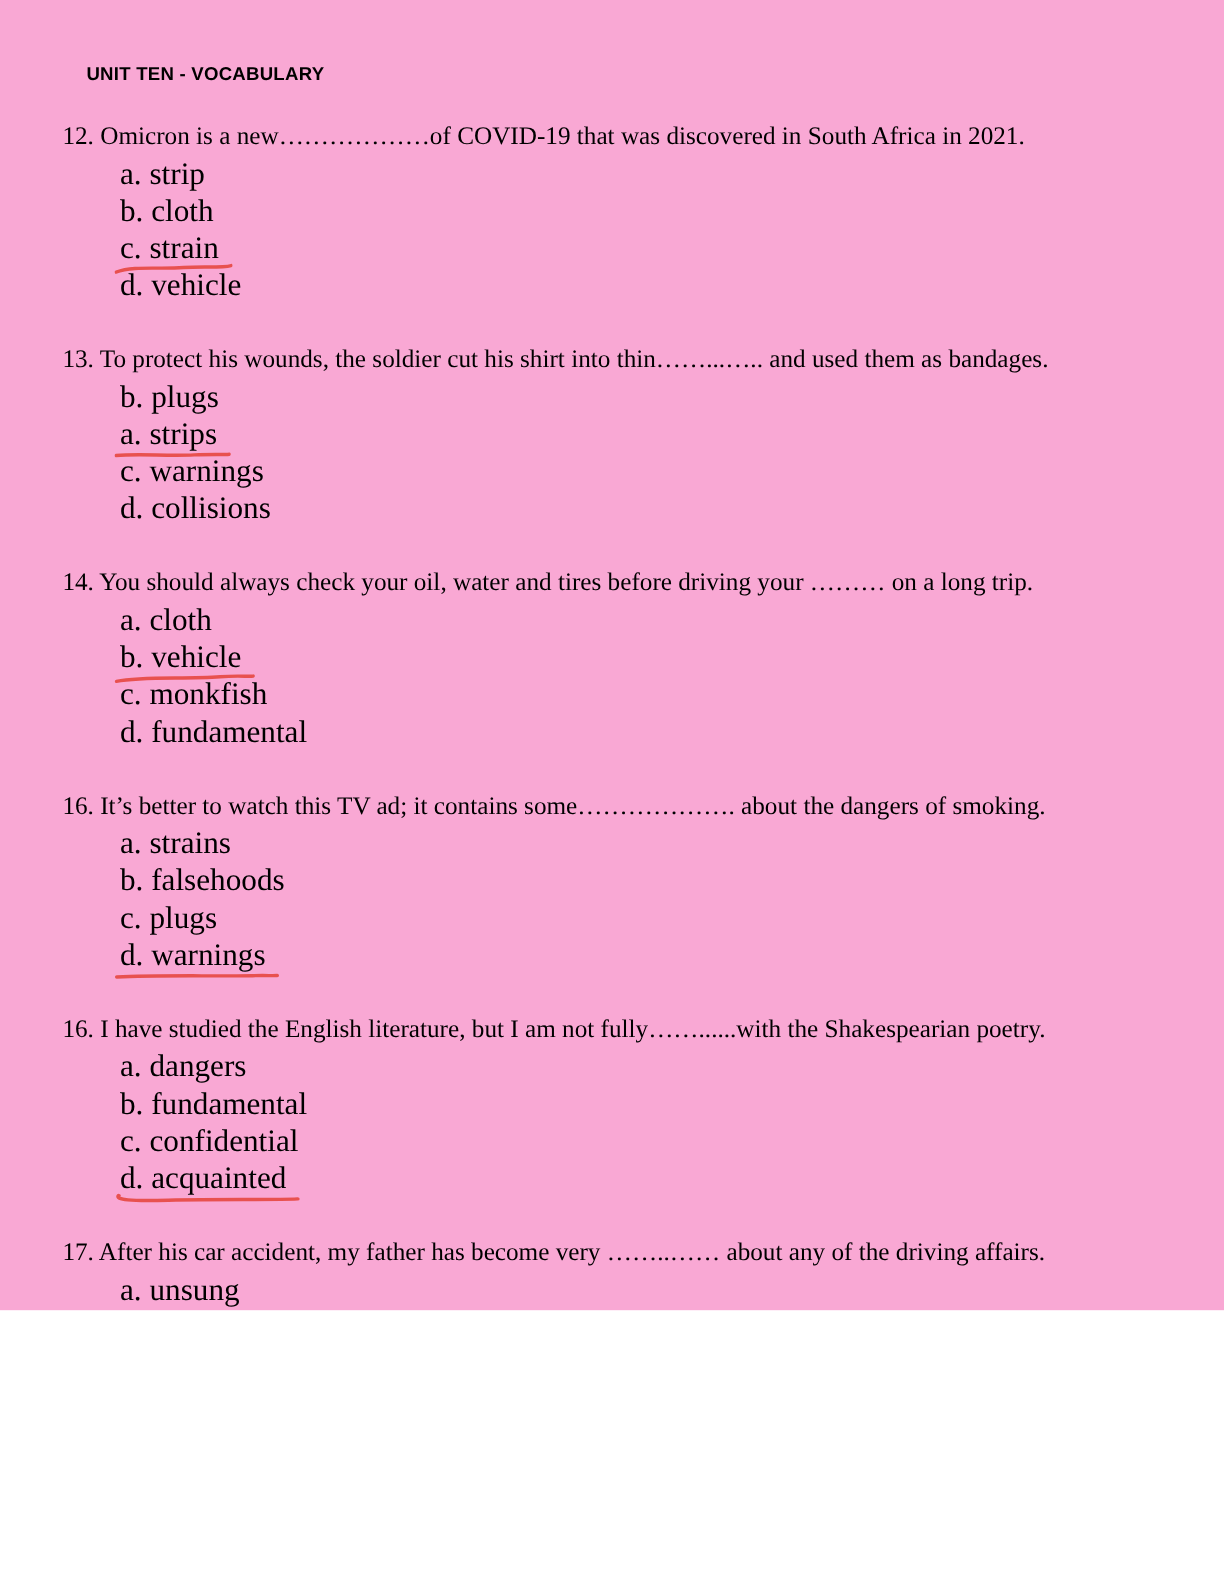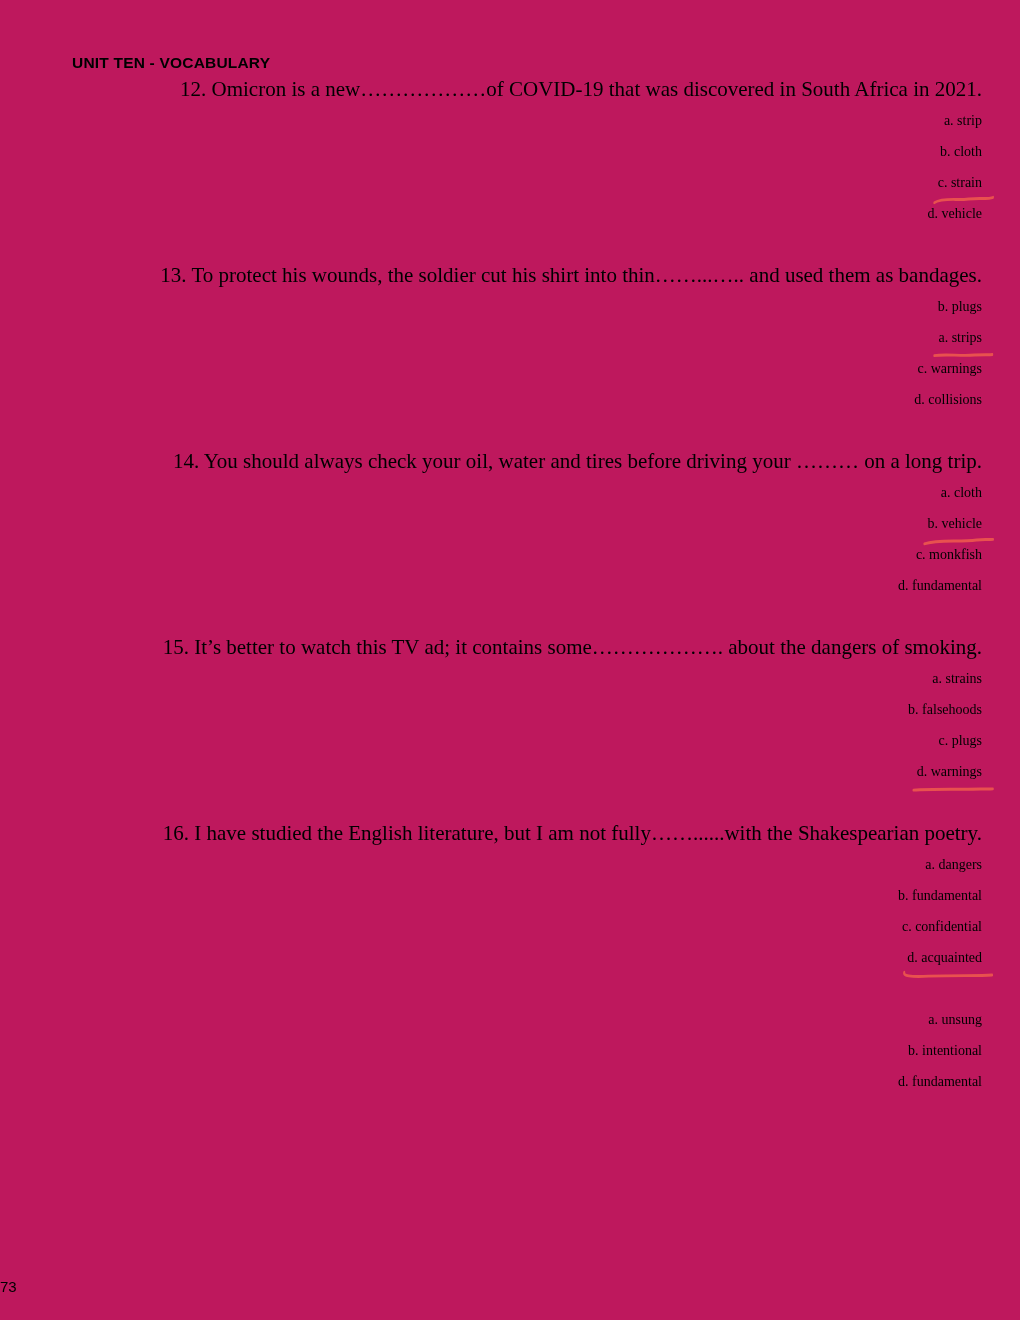--- a/index.html
+++ b/index.html
@@ -3,56 +3,55 @@
 <meta charset="utf-8">
 <style>
   html, body {
     margin: 0;
     padding: 0;
     background: #ffffff;
   }
   .page {
     position: relative;
     width: 1020px;
-    height: 1320px;
-    background: #be185d;
+    height: 1092px;
+    background: #f9a8d4;
     color: #000000;
     overflow: hidden;
     font-family: "Liberation Serif", serif;
   }
   .unit-header {
     position: absolute;
     left: 72px;
     top: 54px;
     font-family: "Liberation Sans", sans-serif;
     font-weight: bold;
     font-size: 15.5px;
     letter-spacing: 0.2px;
     color: #000000;
   }
   .content {
     position: absolute;
     left: 52px;
-    top: 74px;
+    top: 98px;
     width: 930px;
-    text-align: right;
   }
   .question {
     margin-bottom: 31px;
   }
   .stem {
     font-size: 21px;
     line-height: 31px;
     white-space: nowrap;
   }
   .options {
     padding-left: 48px;
   }
   .option {
-    font-size: 14px;
+    font-size: 26px;
     line-height: 31px;
   }
   .opt-wrap {
     position: relative;
     display: inline-block;
   }
   .squiggle {
     position: absolute;
     left: -5px;
     right: -12px;
@@ -118,21 +117,21 @@
         <div class="option"><span class="opt-wrap"><span>a. cloth</span></span></div>
         <div class="option"><span class="opt-wrap"><span>b. vehicle</span><svg class="squiggle" viewBox="0 0 120 10" preserveAspectRatio="none">
                 <path d="M2,8 C25,4 60,6.5 90,4.5 C105,3.5 114,4.5 118,4"></path>
               </svg></span></div>
         <div class="option"><span class="opt-wrap"><span>c. monkfish</span></span></div>
         <div class="option"><span class="opt-wrap"><span>d. fundamental</span></span></div>
       </div>
     </div>
 
     <div class="question">
-      <div class="stem">15. It’s better to watch this TV ad; it contains some………………. about the dangers of smoking.</div>
+      <div class="stem">16. It’s better to watch this TV ad; it contains some………………. about the dangers of smoking.</div>
       <div class="options">
         <div class="option"><span class="opt-wrap"><span>a. strains</span></span></div>
         <div class="option"><span class="opt-wrap"><span>b. falsehoods</span></span></div>
         <div class="option"><span class="opt-wrap"><span>c. plugs</span></span></div>
         <div class="option"><span class="opt-wrap"><span>d. warnings</span><svg class="squiggle" viewBox="0 0 120 10" preserveAspectRatio="none">
                 <path d="M2,6.5 C30,5 70,6 100,5.5 C110,5.3 115,5.6 118,5.4"></path>
               </svg></span></div>
       </div>
     </div>
 
@@ -142,20 +141,21 @@
         <div class="option"><span class="opt-wrap"><span>a. dangers</span></span></div>
         <div class="option"><span class="opt-wrap"><span>b. fundamental</span></span></div>
         <div class="option"><span class="opt-wrap"><span>c. confidential</span></span></div>
         <div class="option"><span class="opt-wrap"><span>d. acquainted</span><svg class="squiggle" viewBox="0 0 120 10" preserveAspectRatio="none">
                 <path d="M3,3 C1,6 10,7.5 35,6.5 C70,5.5 100,6.5 118,5.5"></path>
               </svg></span></div>
       </div>
     </div>
 
     <div class="question">
+      <div class="stem">17. After his car accident, my father has become very ……..…… about any of the driving affairs.</div>
       <div class="options">
         <div class="option"><span class="opt-wrap"><span>a. unsung</span></span></div>
         <div class="option"><span class="opt-wrap"><span>b. intentional</span></span></div>
         <div class="option"><span class="opt-wrap"><span>d. fundamental</span></span></div>
       </div>
     </div>
 
   </div>
 
   <div class="page-number">73</div>

